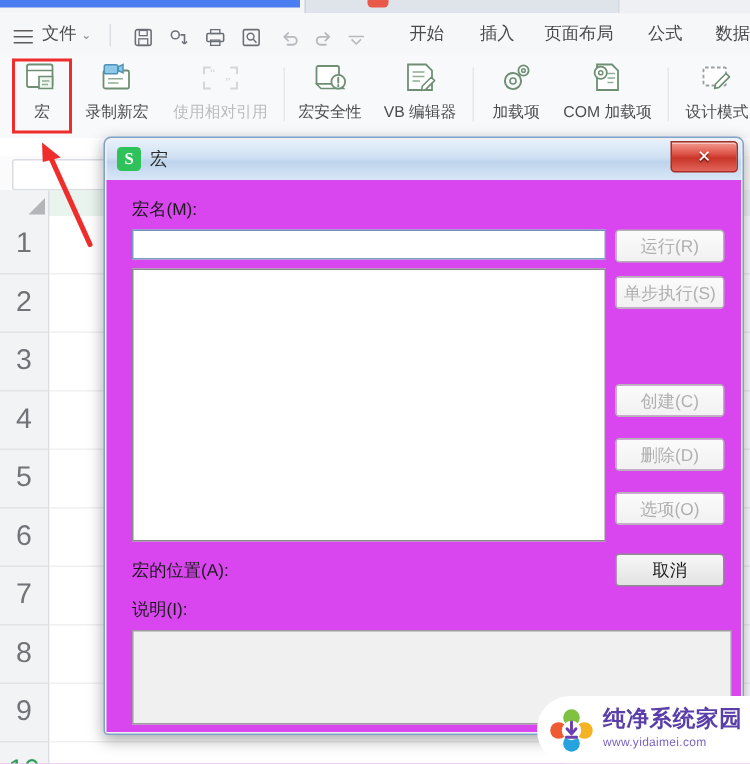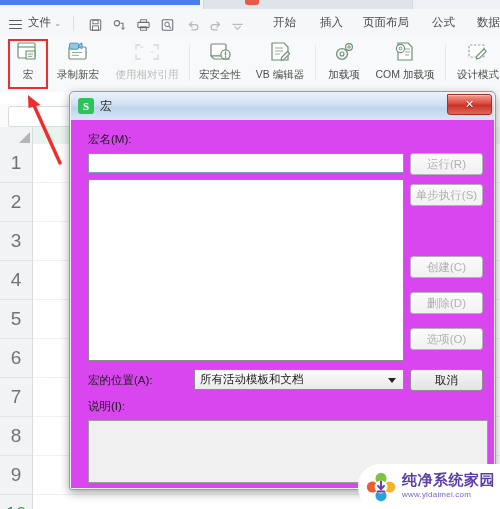--- a/index.html
+++ b/index.html
@@ -358,24 +358,20 @@
   </div>
 
   <div id="dlg-body">
 
     <div class="dlabel" style="left:17px;top:12px;">宏名(M):</div>
     <input id="macroname-input" type="text" value="" style="">
 
     <div id="macro-list"></div>
 
     <div class="dlabel" style="left:17px;top:253px;">宏的位置(A):</div>
-    <div id="location-select">
-      <span>所有活动模板和文档</span>
-      <span class="caret"></span>
-    </div>
 
     <div class="dlabel" style="left:17px;top:279px;">说明(I):</div>
     <div id="desc-box"></div>
 
     <div class="dbtn" style="top:33px;">运行(R)</div>
     <div class="dbtn" style="top:64px;">单步执行(S)</div>
     <div class="dbtn" style="top:136px;">创建(C)</div>
     <div class="dbtn" style="top:172px;">删除(D)</div>
     <div class="dbtn" style="top:208px;margin-left:17px;">选项(O)</div>
     <div class="dbtn enabled" style="top:249px;">取消</div>

